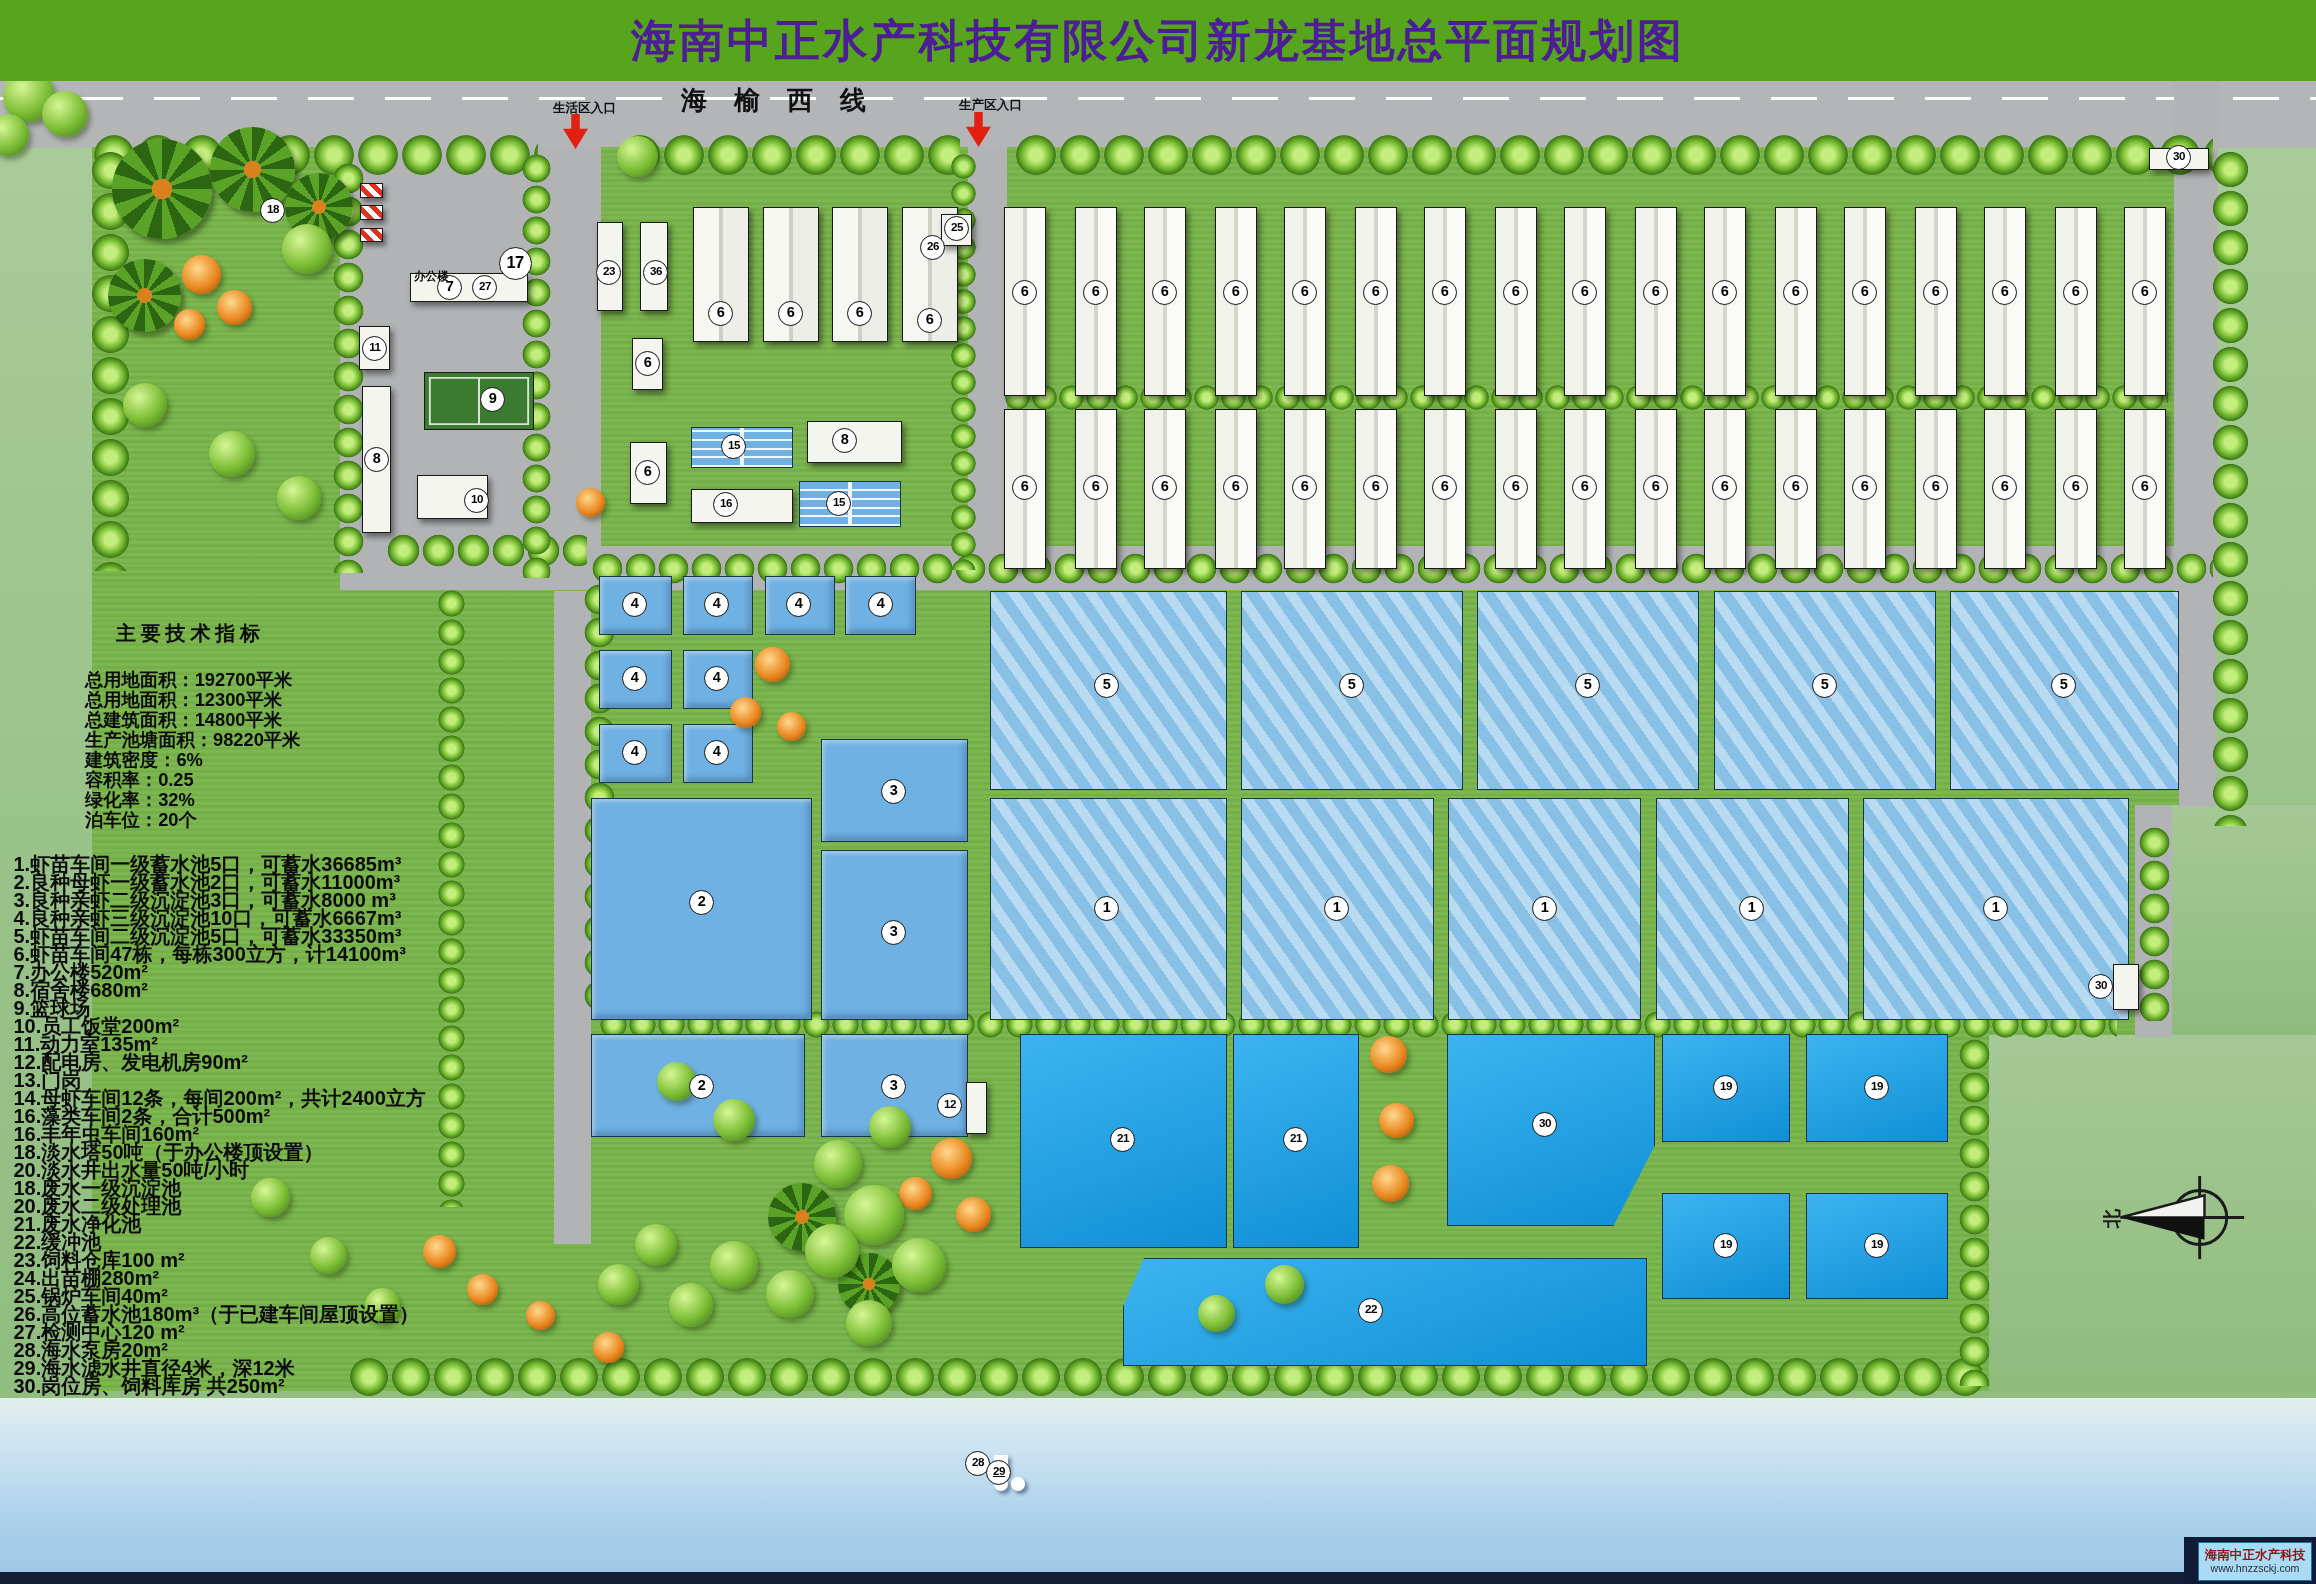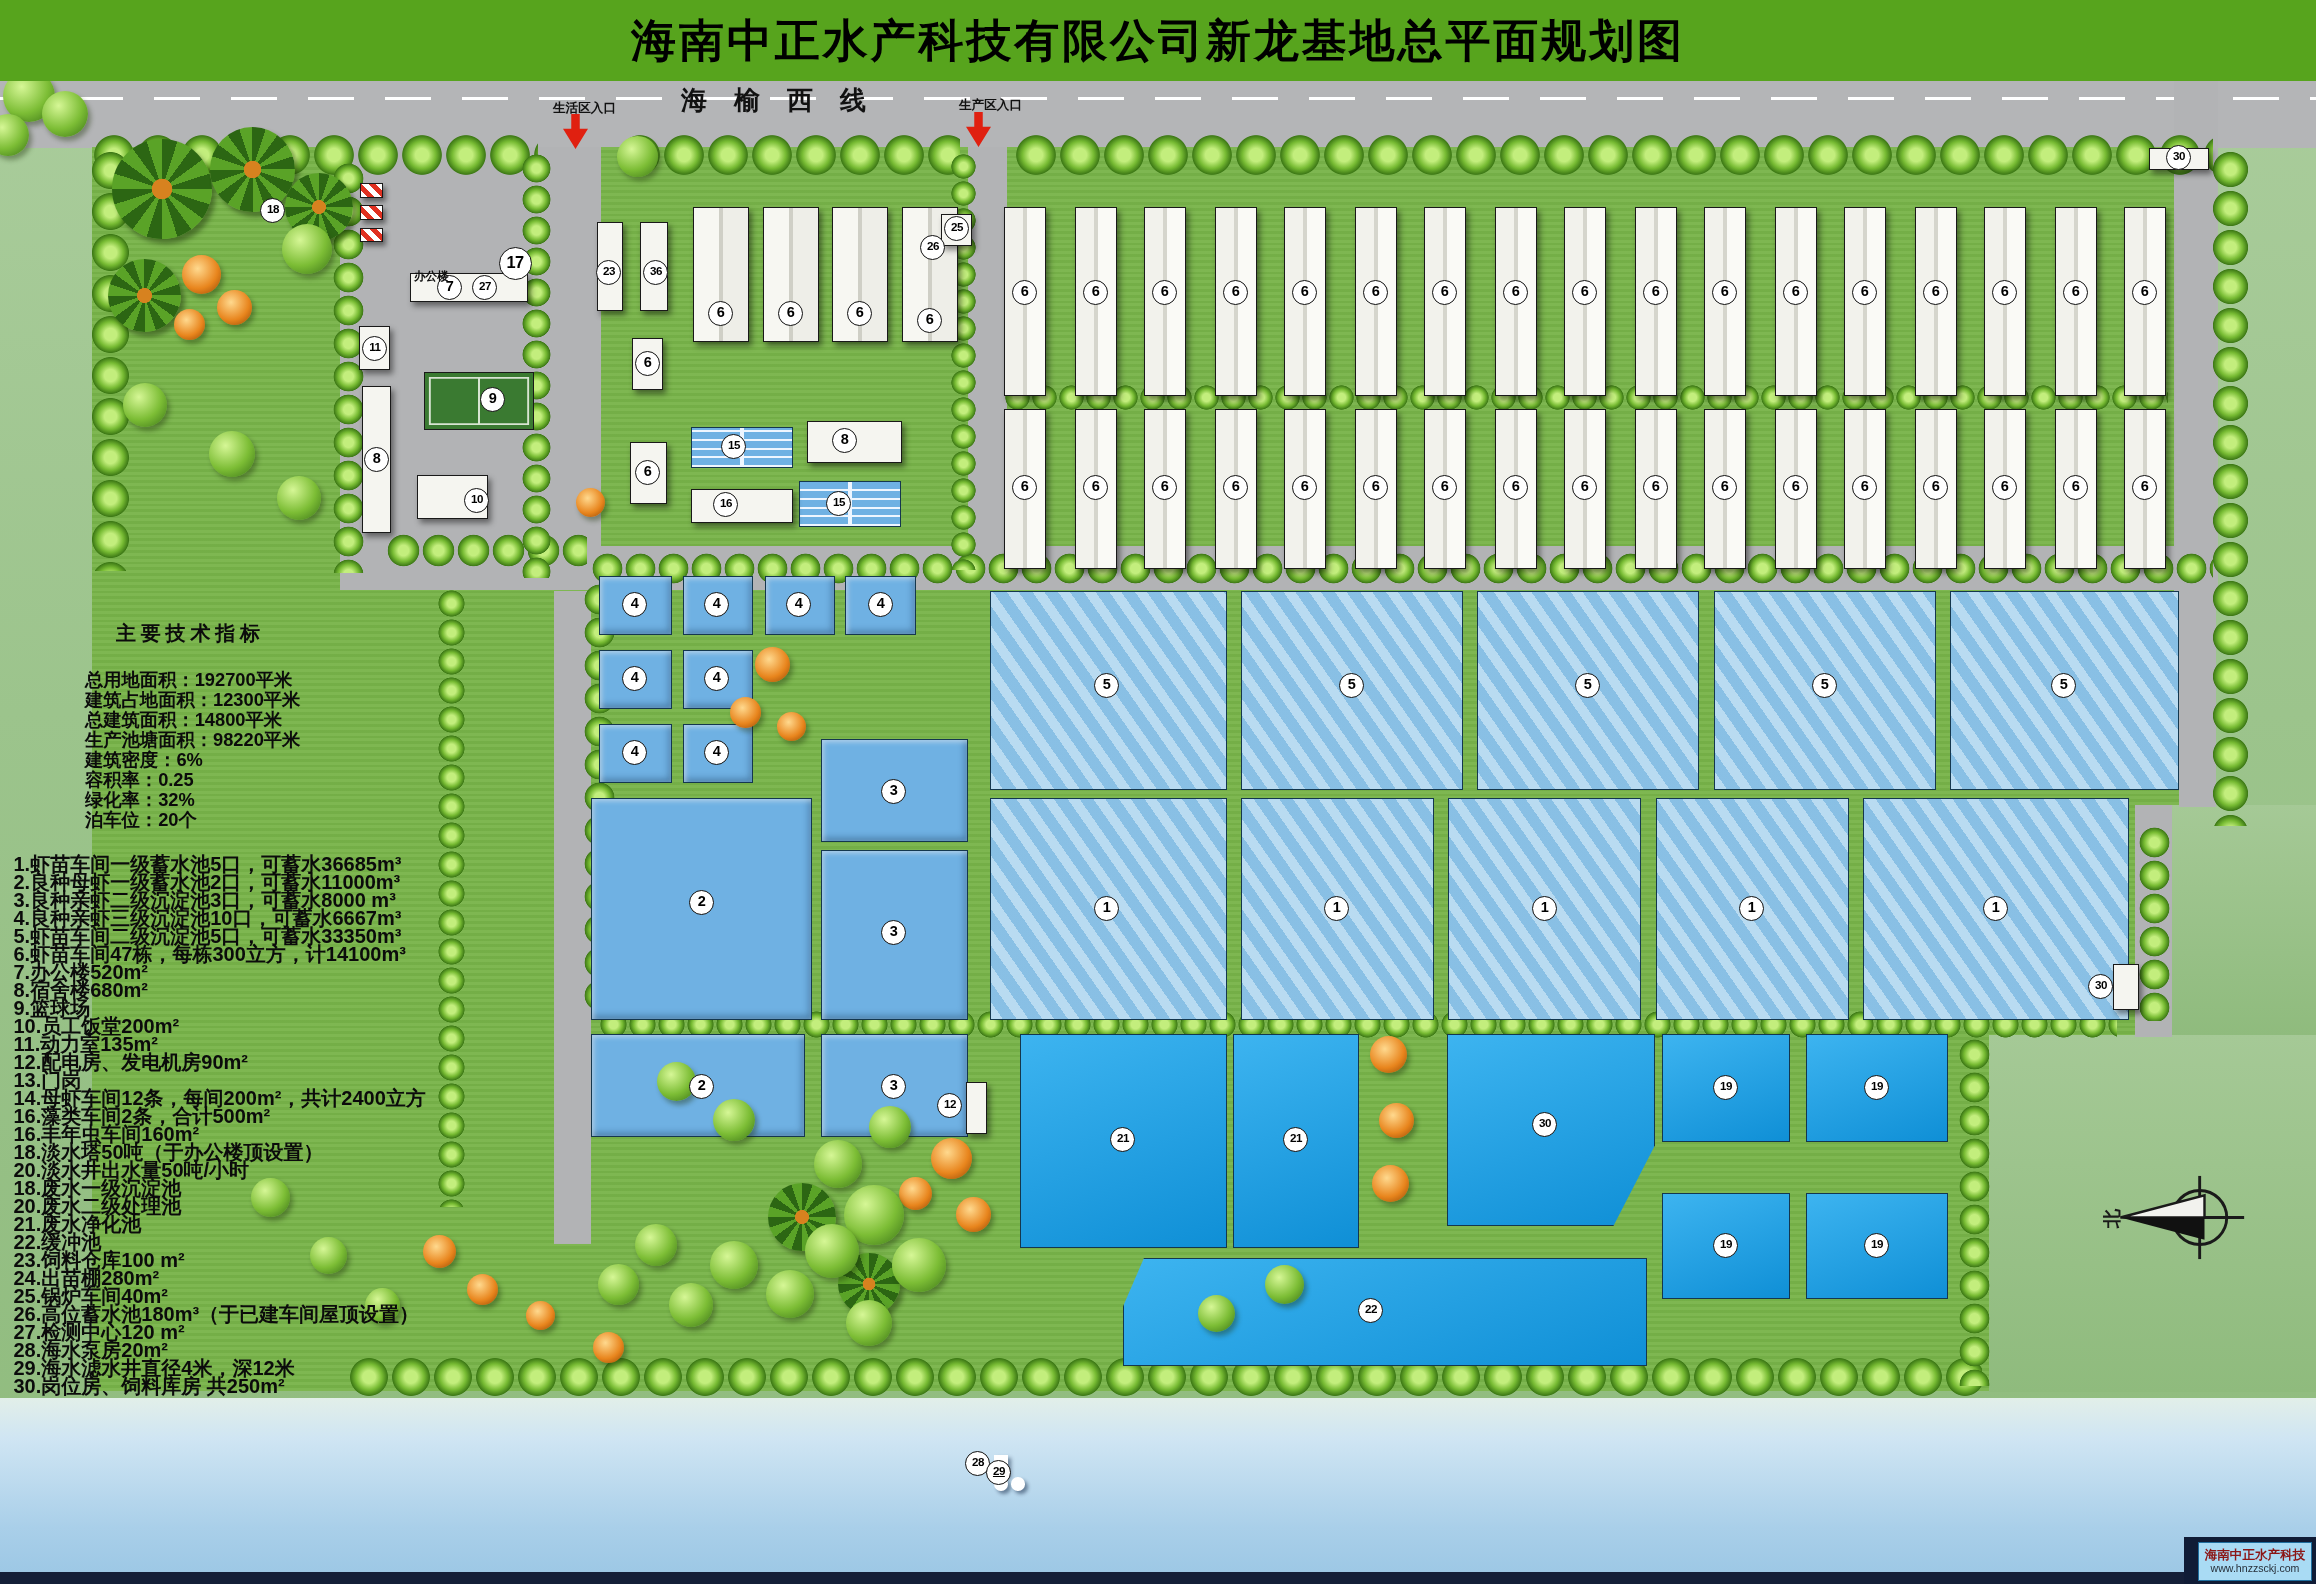--- a/index.html
+++ b/index.html
@@ -4,21 +4,21 @@
 <style>
   html,body{margin:0;padding:0;background:#666;}
   #stage{position:relative;width:2316px;height:1584px;overflow:hidden;
     font-family:"Liberation Sans",sans-serif;
     background:linear-gradient(180deg,#abcd9d 0%,#9cc48c 45%,#8fbb7d 100%);}
   #stage *{box-sizing:border-box;}
   .abs{position:absolute;}
   
   .banner{position:absolute;left:0;top:0;width:2316px;height:81px;background:#57a41d;z-index:20;
     display:flex;align-items:center;justify-content:center;}
-  .banner span{color:#000000;font-size:45px;font-weight:bold;letter-spacing:2.9px;}
+  .banner span{color:#4c1d95;font-size:45px;font-weight:bold;letter-spacing:2.9px;}
   
   .roadtop{position:absolute;left:0;top:81px;width:2316px;height:67px;background:#b4b5b7;z-index:1;}
   .dash{position:absolute;left:0;top:16.4px;width:2316px;height:2.9px;
     background:repeating-linear-gradient(90deg,#fff 0 46px,rgba(255,255,255,0) 46px 77px);}
   
   .reg{position:absolute;z-index:1;}
   .lawn{background:#79b44a;background-image:repeating-linear-gradient(0deg,rgba(255,255,255,.04) 0 2.9px,rgba(0,40,0,.04) 2.9px 5.8px);}
   .paved{background:#b2b3b5;z-index:2;}
   .outside{background:linear-gradient(180deg,#a5c996,#8fbb7d);z-index:2;}
   .road{position:absolute;background:#b2b3b5;z-index:2;}
@@ -350,21 +350,21 @@
   <div class="roadname" style="left:681px;top:83px;">海榆西线</div>
   <div class="entlabel" style="left:553px;top:100px;">生活区入口</div>
   <div class="arrow" style="left:563px;top:114px;"></div>
   <div class="entlabel" style="left:959px;top:97px;">生产区入口</div>
   <div class="arrow" style="left:966px;top:112px;"></div>
 
   <div class="tech">
     <div class="t">主要技术指标</div>
     <div id="techlines">
         <div class="l">总用地面积：192700平米</div>
-        <div class="l">建筑占地面积：12300平米</div>
+        <div class="l">总用地面积：12300平米</div>
         <div class="l">总建筑面积：14800平米</div>
         <div class="l">生产池塘面积：98220平米</div>
         <div class="l">建筑密度：6%</div>
         <div class="l">容积率：0.25</div>
         <div class="l">绿化率：32%</div>
         <div class="l">泊车位：20个</div>
       </div>
   </div>
 
   <div class="legend">

